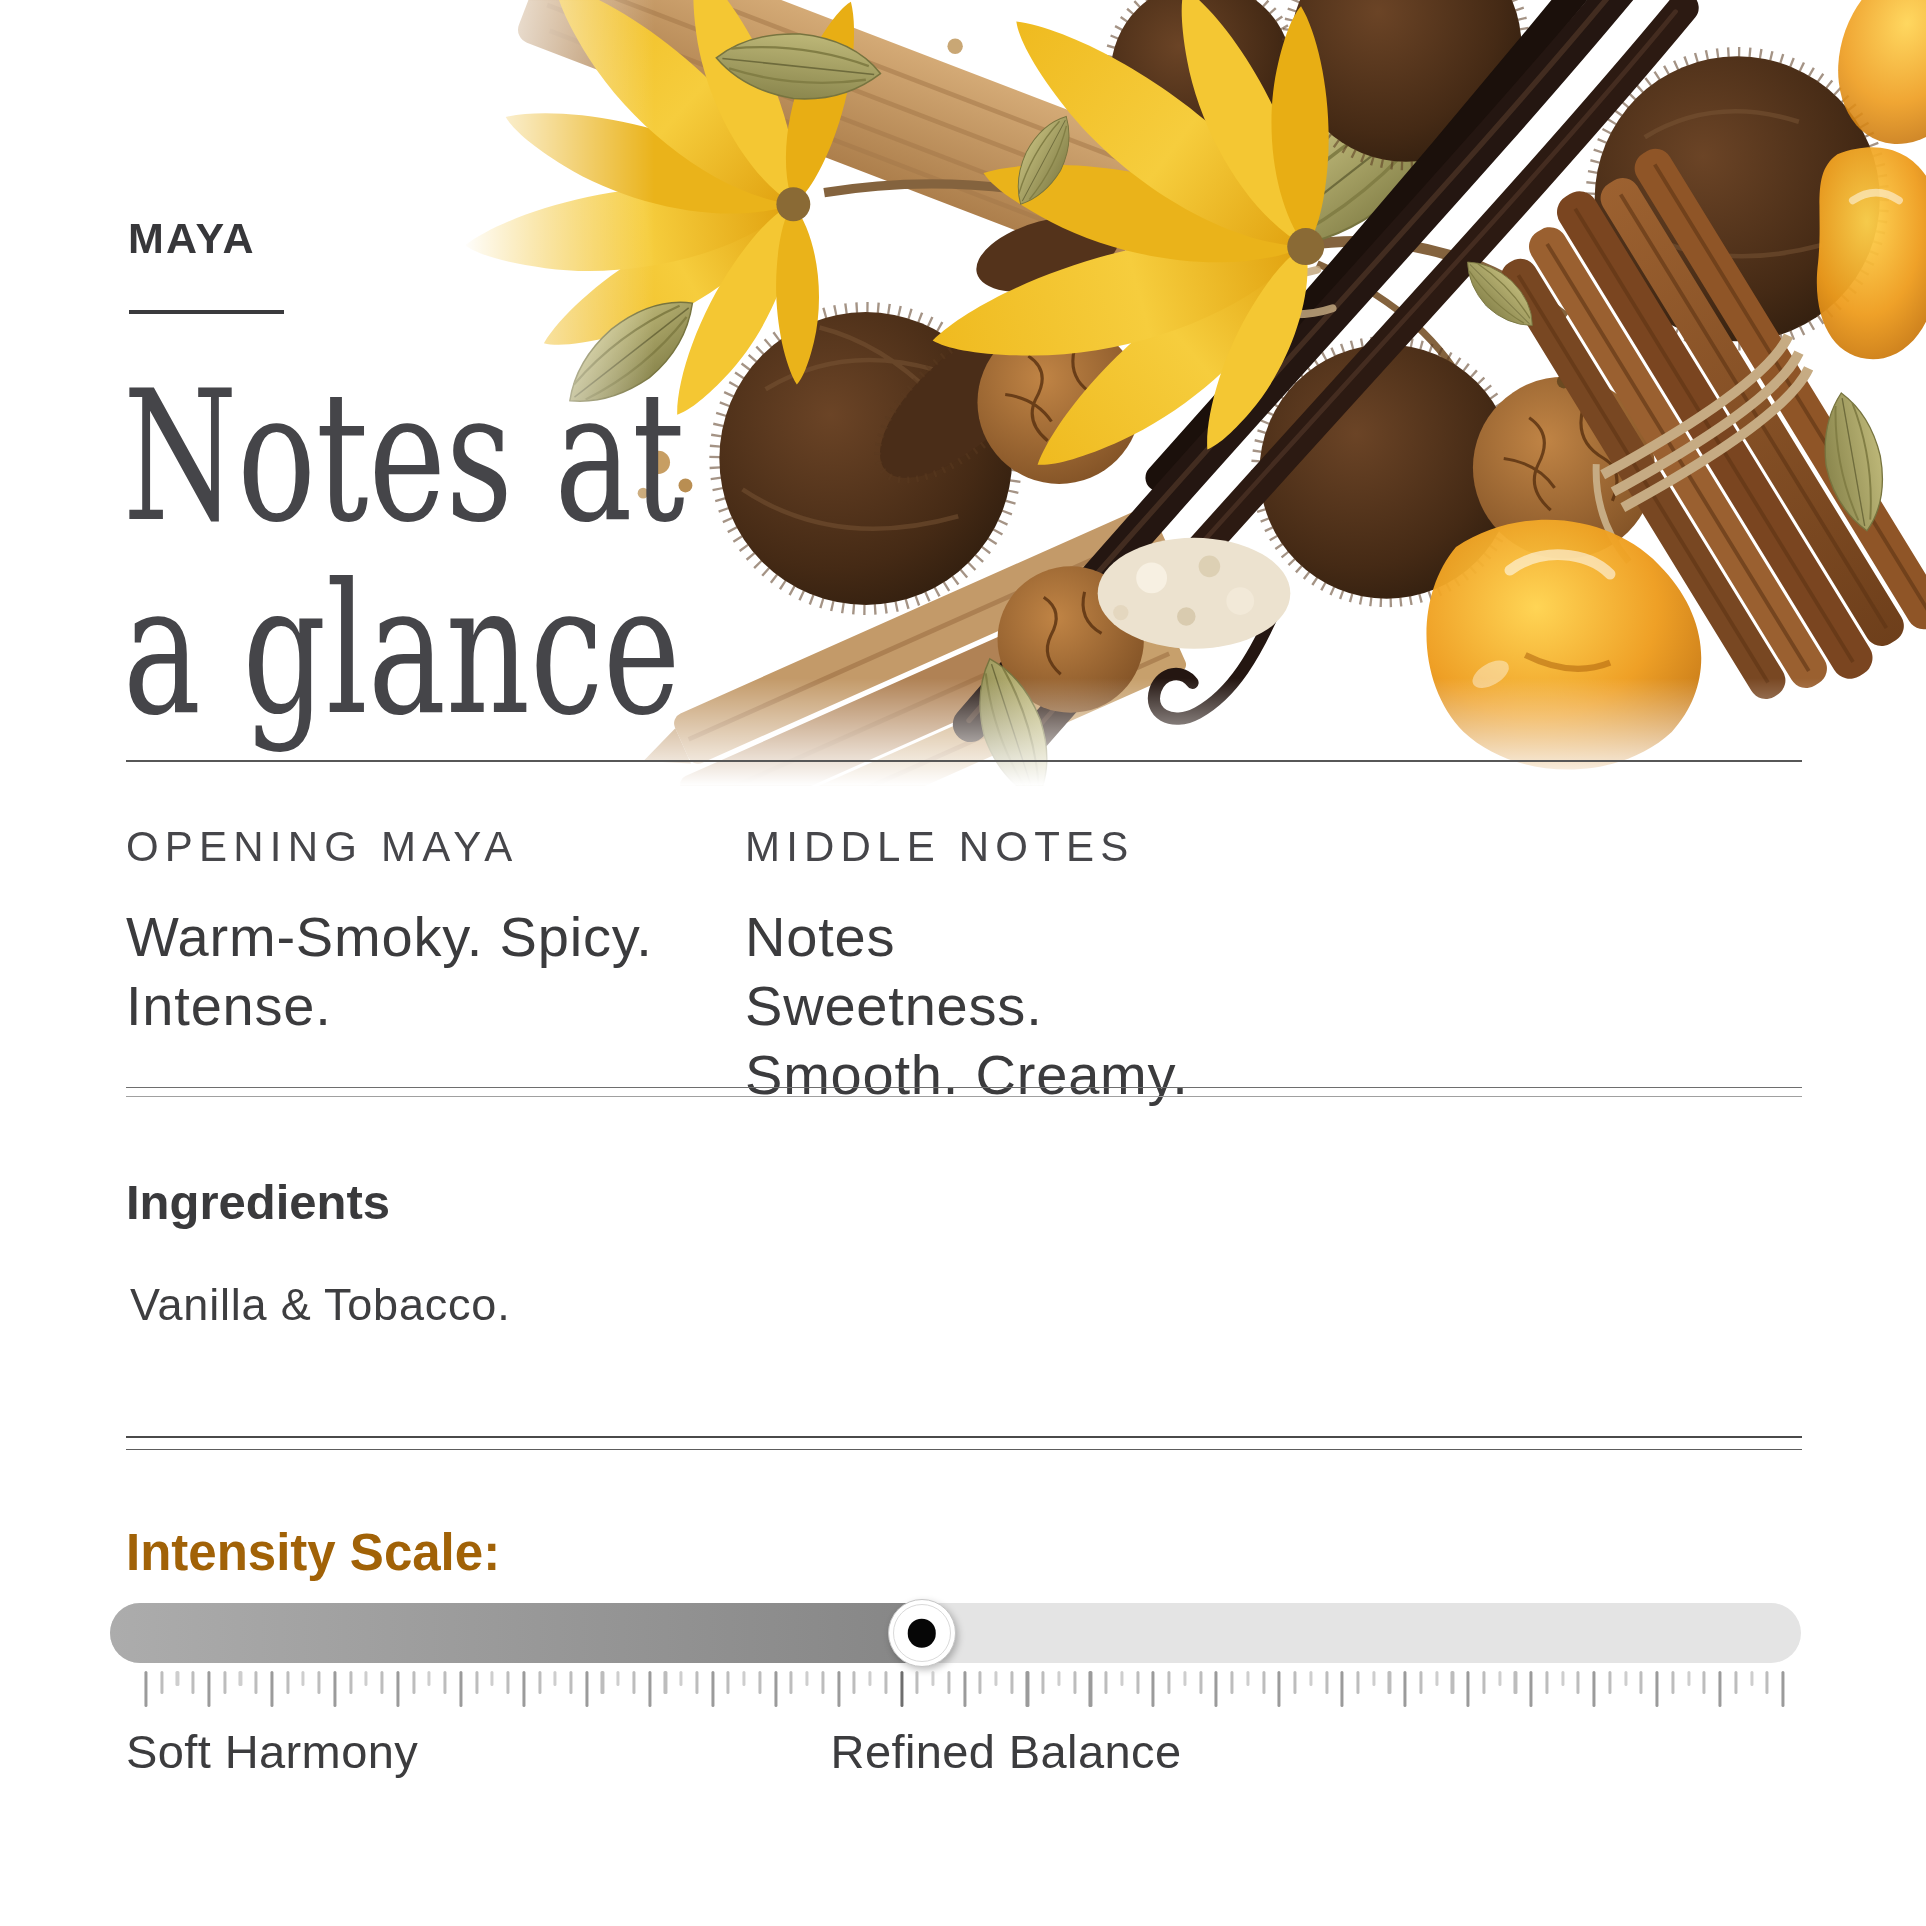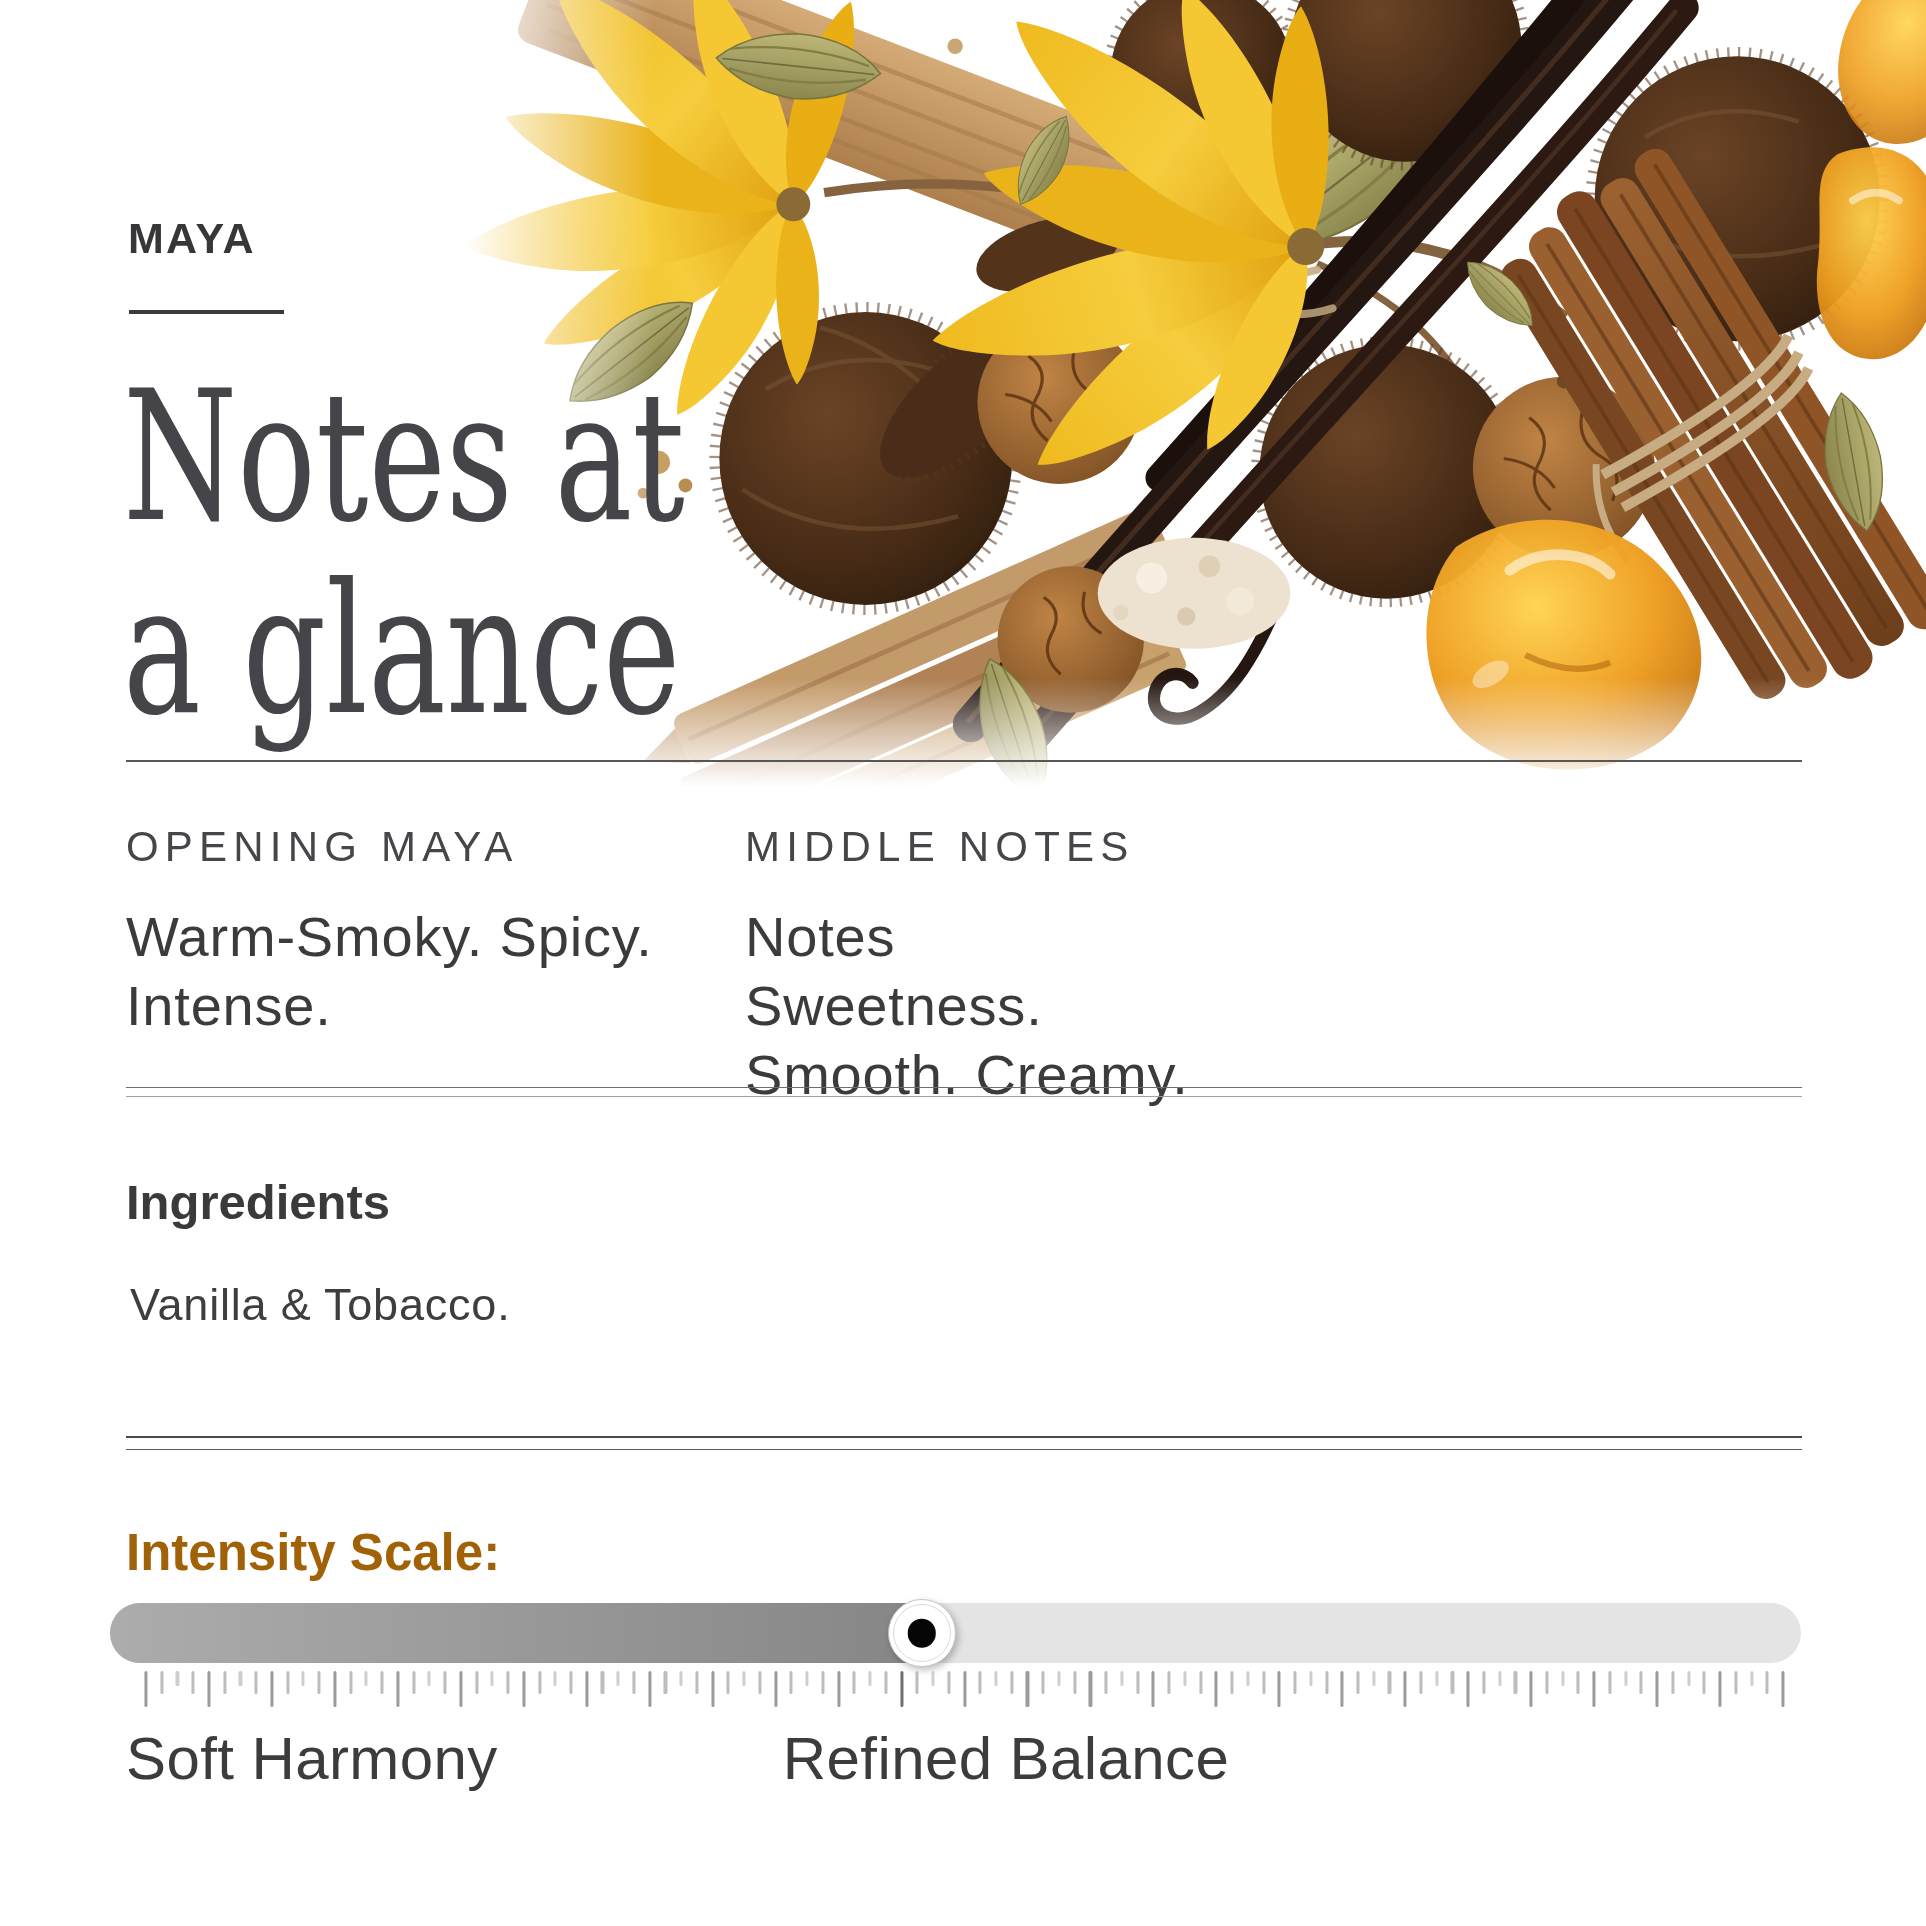--- a/index.html
+++ b/index.html
@@ -51,21 +51,21 @@
          transform:translate(-50%,-50%);cursor:pointer;}
   .thumb::before{content:"";position:absolute;inset:3.9px;border:1.5px solid #dadada;border-radius:50%;}
   .thumb::after{content:"";position:absolute;left:50%;top:50%;width:28.5px;height:28.5px;
                 border-radius:50%;background:#060606;transform:translate(-50%,-50%);}
   .ruler{position:absolute;left:146px;top:1671px;width:1637px;height:40px;}
   .tick{position:absolute;top:0;width:3.1px;border-radius:1.5px;transform:translateX(-50%);}
   .tick.t{height:36px;background:#9b9b9b;}
   .tick.m{height:23px;background:#bdbdbd;}
   .tick.s{height:14.6px;background:#cecece;}
   .tick.active{background:#6e6e6e;}
-  .scale-label{position:absolute;top:1724px;font-size:60px;letter-spacing:0.4px;color:#3c3c3e;white-space:nowrap;}
+  .scale-label{position:absolute;top:1724px;font-size:47px;letter-spacing:0.4px;color:#3c3c3e;white-space:nowrap;}
   #lbl-left{left:126px;}
   #lbl-center{left:973px;transform:translateX(-50%);margin-left:33px;}
   #lbl-right{right:125px;}
 </style>
 </head>
 <body>
 
 <div class="canvas">
 
   <svg class="hero" viewBox="0 0 1900 1020" role="img" aria-label="Perfume ingredient collage: ylang-ylang flowers, vanilla pods, cinnamon stick bundle, cardamom pods, tobacco spheres, nutmeg, sandalwood and amber resin">

